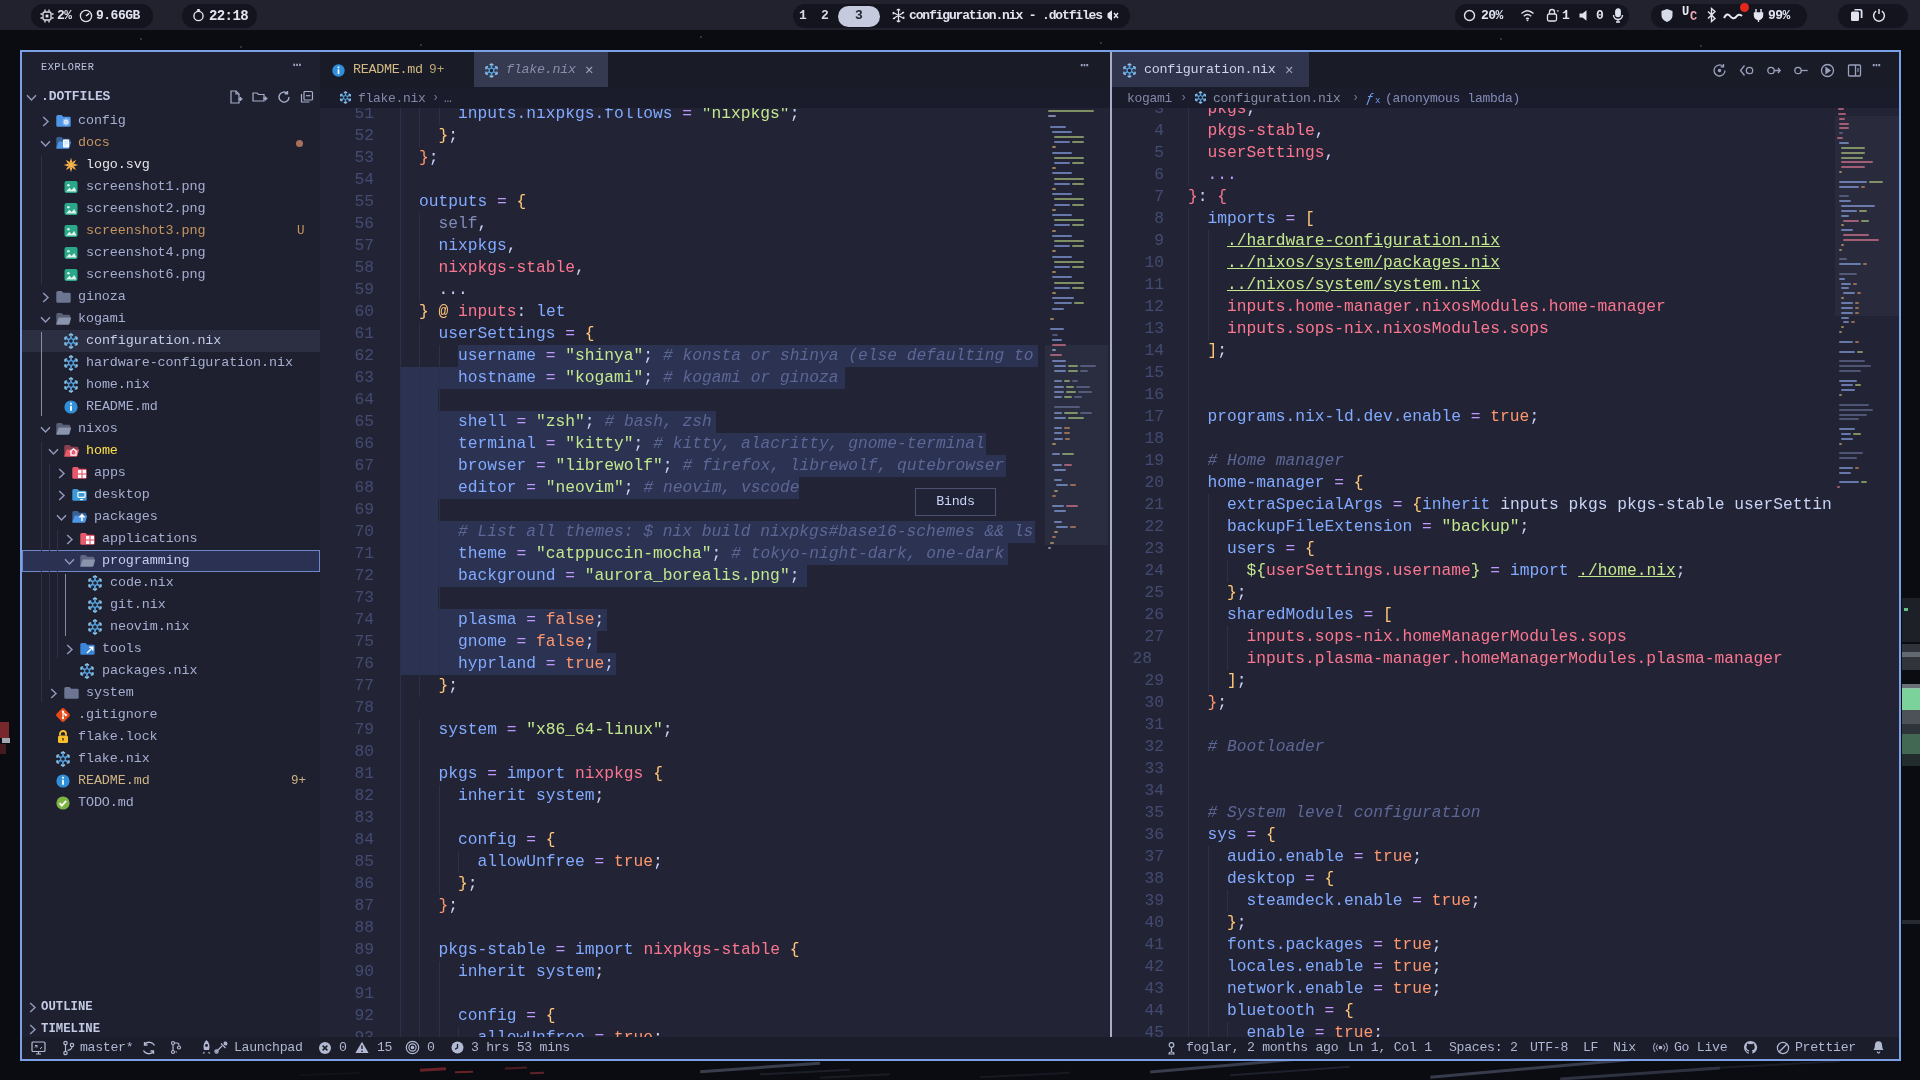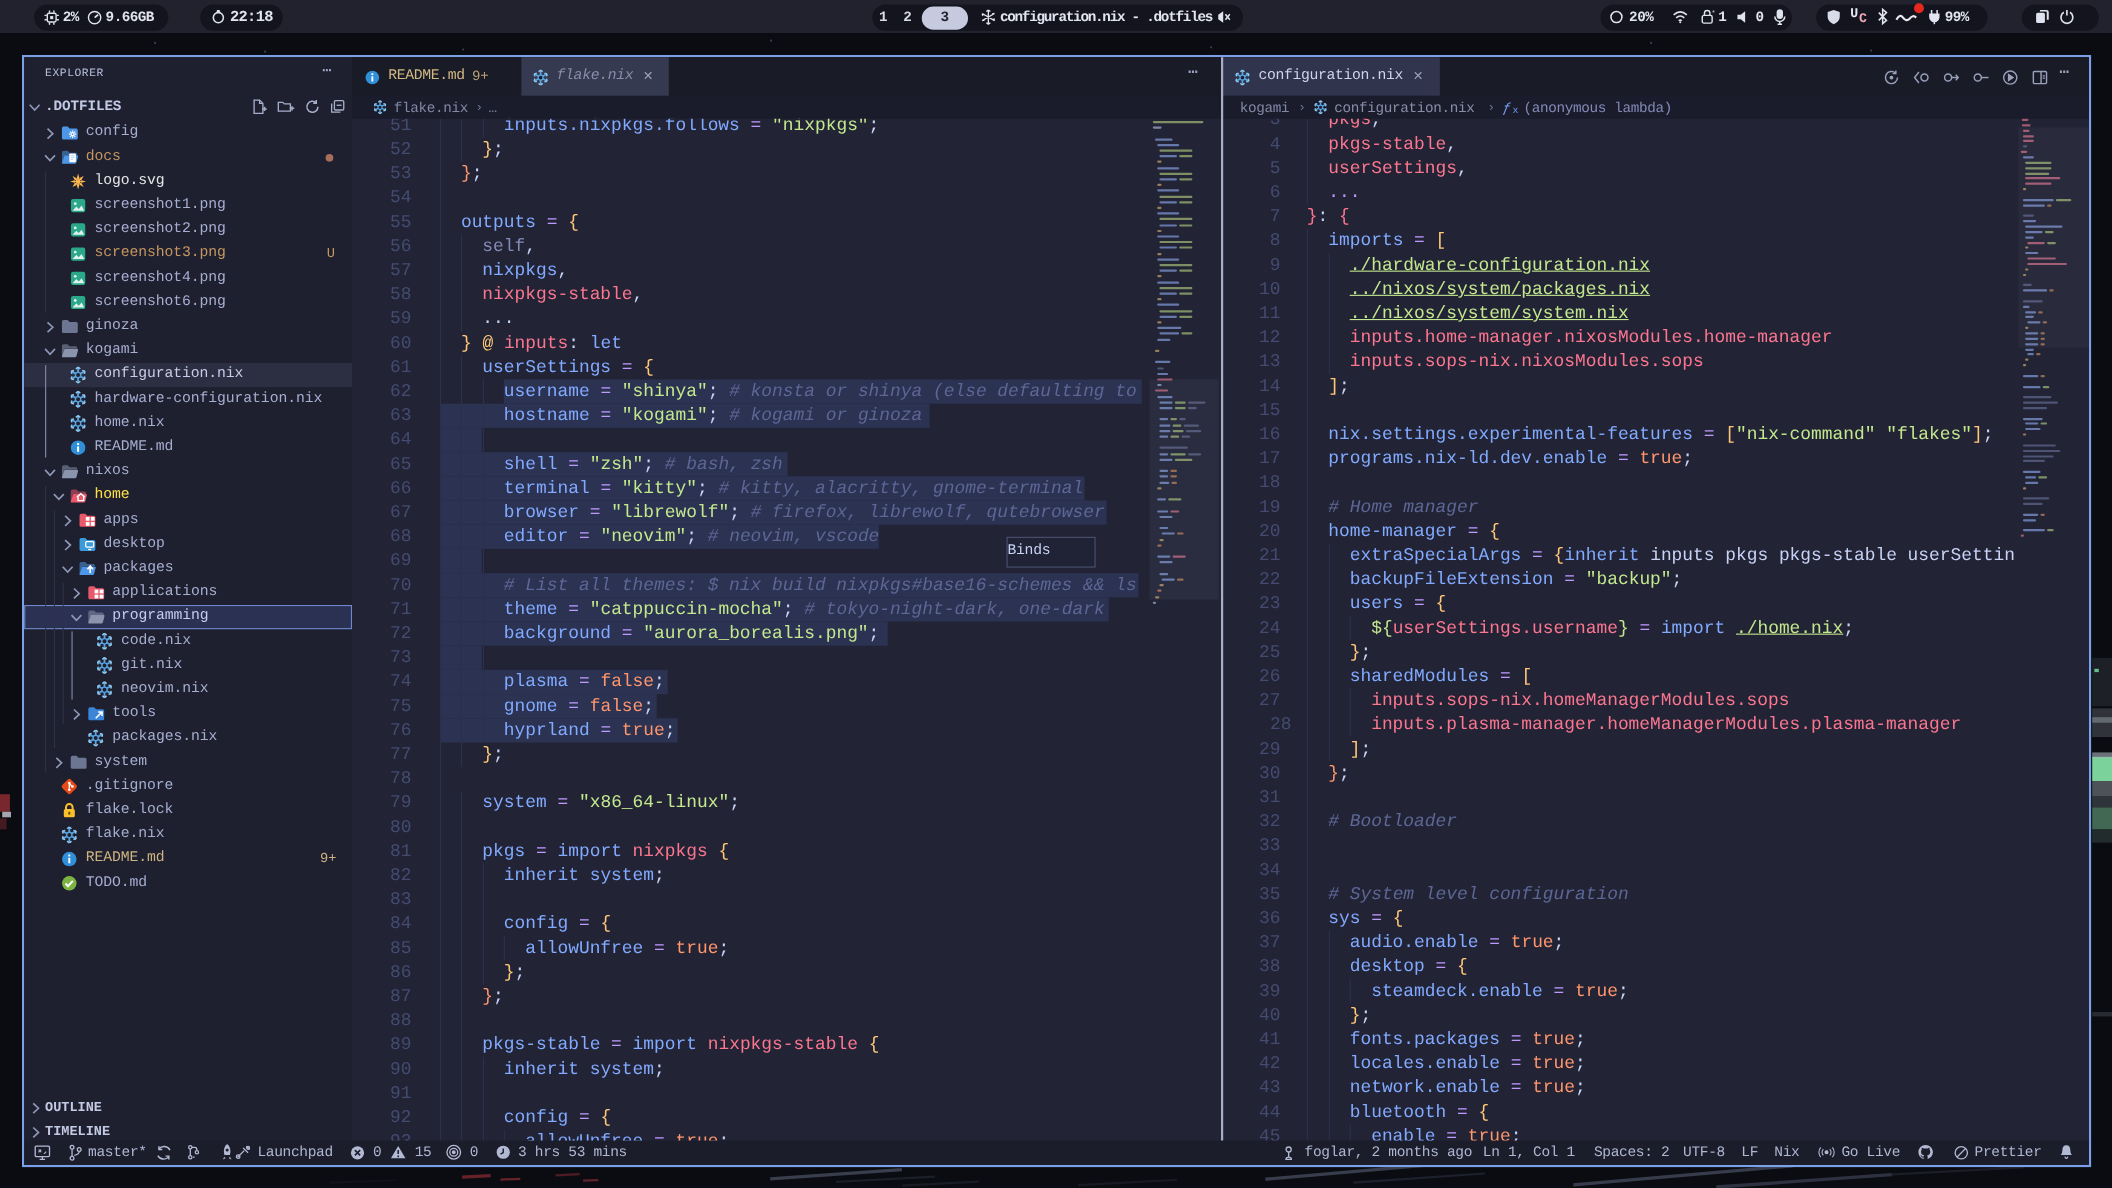--- a/index.html
+++ b/index.html
@@ -656,21 +656,21 @@
       <div class="ln" style="left:14px;top:809px">88</div>
       <div class="ln" style="left:14px;top:831px">89</div>
       <div class="cl" style="left:79.5px;top:831px">    <i class="b">pkgs-stable</i> <i class="v">=</i> <i class="b">import</i> <i class="p">nixpkgs-stable</i> <i class="y">{</i></div>
       <div class="ln" style="left:14px;top:853px">90</div>
       <div class="cl" style="left:79.5px;top:853px">      <i class="b">inherit</i> <i class="b">system</i><i class="w">;</i></div>
       <div class="ln" style="left:14px;top:875px">91</div>
       <div class="ln" style="left:14px;top:897px">92</div>
       <div class="cl" style="left:79.5px;top:897px">      <i class="b">config</i> <i class="v">=</i> <i class="y">{</i></div>
       <div class="ln" style="left:14px;top:919px">93</div>
       <div class="cl" style="left:79.5px;top:919px">        <i class="b">allowUnfree</i> <i class="v">=</i> <i class="o">true</i><i class="w">;</i></div>
-      <div class="abs" style="left:595px;top:380px;width:81px;height:28px;background:#1f2335;border:1px solid #4c5270;color:#c8d3f5;font-size:13.4px;line-height:26px;text-align:left;letter-spacing:-0.3px">Binds</div>
+      <div class="abs" style="left:595px;top:380px;width:81px;height:28px;background:#1f2335;border:1px solid #4c5270;color:#c8d3f5;font-size:13.4px;line-height:26px;text-align:center;letter-spacing:-0.3px">Binds</div>
     </div>
     <div class="abs" style="left:1110px;top:108px;width:722px;height:929px;overflow:hidden">
       <div class="guide" style="left:78px;top:0px;height:78px"></div>
       <div class="guide" style="left:78px;top:100px;height:829px"></div>
       <div class="guide" style="left:97.5px;top:122px;height:110px"></div>
       <div class="guide" style="left:97.5px;top:386px;height:198px"></div>
       <div class="guide" style="left:97.5px;top:738px;height:191px"></div>
       <div class="guide" style="left:117px;top:452px;height:22px"></div>
       <div class="guide" style="left:117px;top:518px;height:44px"></div>
       <div class="guide" style="left:117px;top:782px;height:22px"></div>
@@ -694,21 +694,20 @@
       <div class="ln" style="left:14px;top:166px">11</div>
       <div class="cl" style="left:78.0px;top:166px">    <i class="u">../nixos/system/system.nix</i></div>
       <div class="ln" style="left:14px;top:188px">12</div>
       <div class="cl" style="left:78.0px;top:188px">    <i class="p">inputs.home-manager.nixosModules.home-manager</i></div>
       <div class="ln" style="left:14px;top:210px">13</div>
       <div class="cl" style="left:78.0px;top:210px">    <i class="p">inputs.sops-nix.nixosModules.sops</i></div>
       <div class="ln" style="left:14px;top:232px">14</div>
       <div class="cl" style="left:78.0px;top:232px">  <i class="y">]</i><i class="w">;</i></div>
       <div class="ln" style="left:14px;top:254px">15</div>
       <div class="ln" style="left:14px;top:276px">16</div>
-      <div class="cl" style="left:78.0px;top:276px">  <i class="b">nix.settings.experimental-features</i> <i class="v">=</i> <i class="y">[</i><i class="g">"nix-command"</i> <i class="g">"flakes"</i><i class="y">]</i><i class="w">;</i></div>
       <div class="ln" style="left:14px;top:298px">17</div>
       <div class="cl" style="left:78.0px;top:298px">  <i class="b">programs.nix-ld.dev.enable</i> <i class="v">=</i> <i class="o">true</i><i class="w">;</i></div>
       <div class="ln" style="left:14px;top:320px">18</div>
       <div class="ln" style="left:14px;top:342px">19</div>
       <div class="cl" style="left:78.0px;top:342px">  <i class="c"># Home manager</i></div>
       <div class="ln" style="left:14px;top:364px">20</div>
       <div class="cl" style="left:78.0px;top:364px">  <i class="b">home-manager</i> <i class="v">=</i> <i class="y">{</i></div>
       <div class="ln" style="left:14px;top:386px">21</div>
       <div class="cl" style="left:78.0px;top:386px">    <i class="b">extraSpecialArgs</i> <i class="v">=</i> <i class="y">{</i><i class="b">inherit</i> <i class="w">inputs pkgs pkgs-stable userSettings;};</i></div>
       <div class="ln" style="left:14px;top:408px">22</div>
@@ -716,21 +715,21 @@
       <div class="ln" style="left:14px;top:430px">23</div>
       <div class="cl" style="left:78.0px;top:430px">    <i class="b">users</i> <i class="v">=</i> <i class="y">{</i></div>
       <div class="ln" style="left:14px;top:452px">24</div>
       <div class="cl" style="left:78.0px;top:452px">      <i class="g">${</i><i class="p">userSettings.username</i><i class="g">}</i> <i class="v">=</i> <i class="b">import</i> <i class="u">./home.nix</i><i class="w">;</i></div>
       <div class="ln" style="left:14px;top:474px">25</div>
       <div class="cl" style="left:78.0px;top:474px">    <i class="y">}</i><i class="w">;</i></div>
       <div class="ln" style="left:14px;top:496px">26</div>
       <div class="cl" style="left:78.0px;top:496px">    <i class="b">sharedModules</i> <i class="v">=</i> <i class="y">[</i></div>
       <div class="ln" style="left:14px;top:518px">27</div>
       <div class="cl" style="left:78.0px;top:518px">      <i class="p">inputs.sops-nix.homeManagerModules.sops</i></div>
-      <div class="ln" style="left:24px;top:540px">28</div>
+      <div class="ln" style="left:2px;top:540px">28</div>
       <div class="cl" style="left:78.0px;top:540px">      <i class="p">inputs.plasma-manager.homeManagerModules.plasma-manager</i></div>
       <div class="ln" style="left:14px;top:562px">29</div>
       <div class="cl" style="left:78.0px;top:562px">    <i class="y">]</i><i class="w">;</i></div>
       <div class="ln" style="left:14px;top:584px">30</div>
       <div class="cl" style="left:78.0px;top:584px">  <i class="o">}</i><i class="w">;</i></div>
       <div class="ln" style="left:14px;top:606px">31</div>
       <div class="ln" style="left:14px;top:628px">32</div>
       <div class="cl" style="left:78.0px;top:628px">  <i class="c"># Bootloader</i></div>
       <div class="ln" style="left:14px;top:650px">33</div>
       <div class="ln" style="left:14px;top:672px">34</div>

